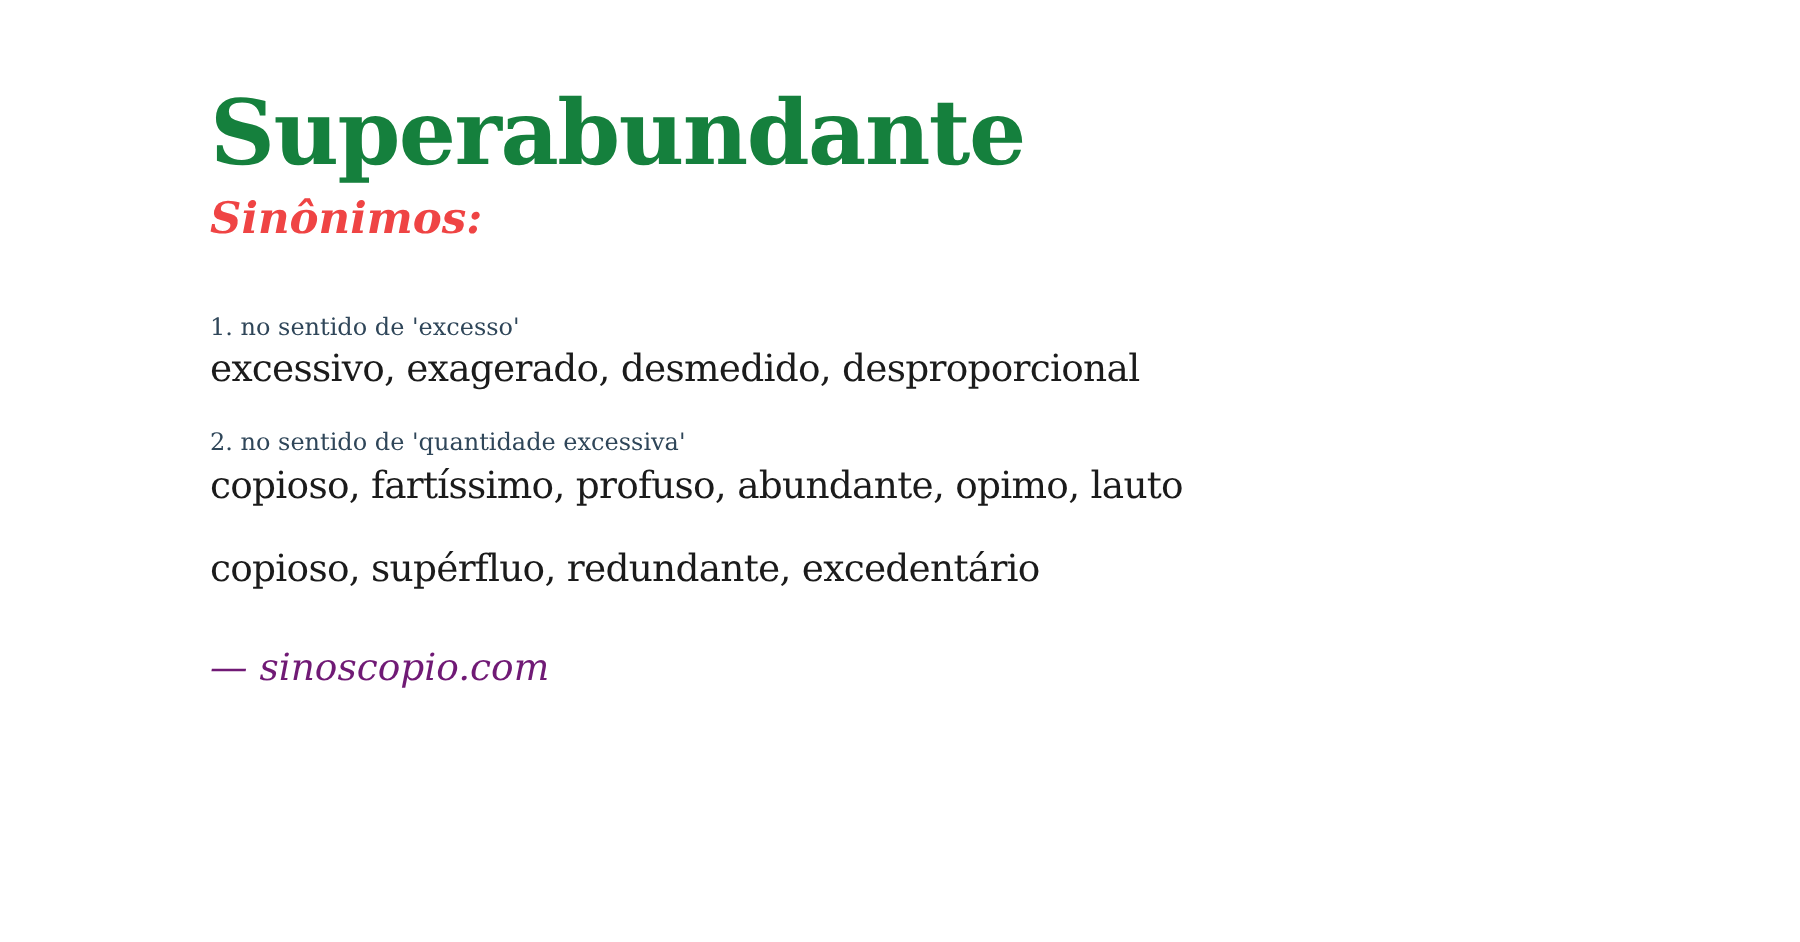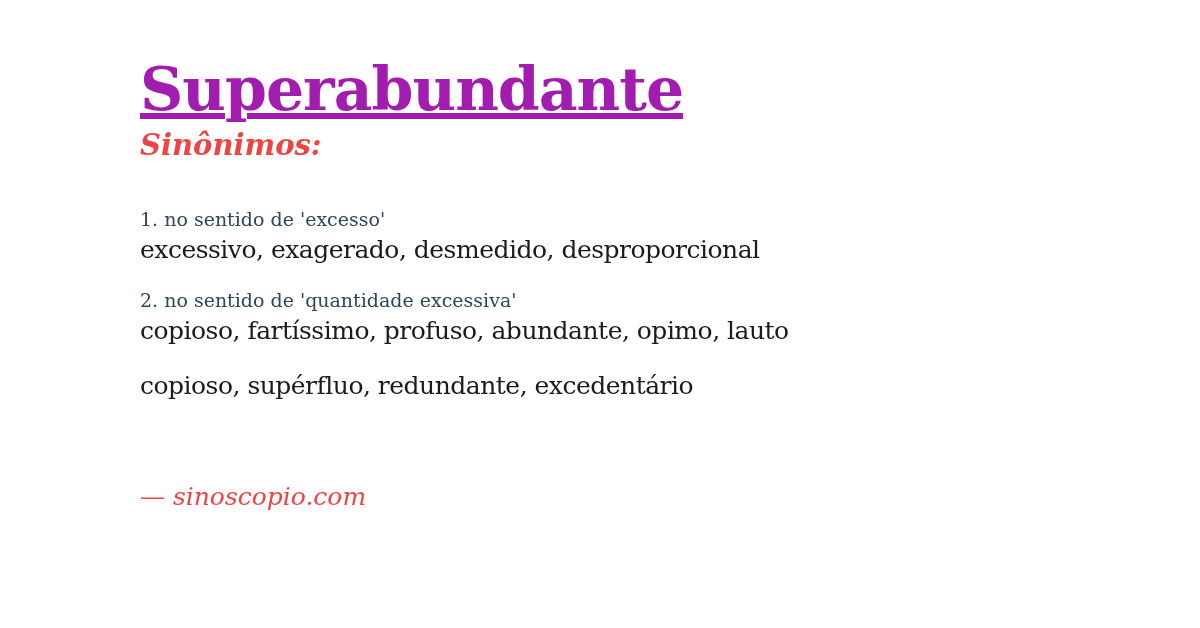--- a/index.html
+++ b/index.html
@@ -12,55 +12,54 @@
   }
   .card {
     width: 1200px;
     height: 628px;
     padding: 58px 60px 0 140px;
   }
   .title {
     font-size: 60px;
     font-weight: 700;
     line-height: 1.05;
-    color: #a21caf;
+    color: #15803d;
     letter-spacing: -1px;
-    text-decoration: underline;
   }
   .subtitle {
     margin-top: 7px;
     font-size: 29px;
     font-weight: 700;
     font-style: italic;
     color: #ef4444;
   }
   .senses {
     margin-top: 46px;
     list-style: none;
   }
   .sense {
     margin-bottom: 24px;
   }
   .sense-label {
-    font-size: 19px;
+    font-size: 16px;
     line-height: 1.2;
     color: #2f4659;
   }
   .sense-synonyms {
     margin-top: 3px;
     font-size: 25px;
     line-height: 1.25;
     color: #1b1b1b;
     letter-spacing: -0.5px;
   }
   .attribution {
-    margin-top: 81px;
+    margin-top: 36px;
     font-size: 25px;
     font-style: italic;
-    color: #ef4444;
+    color: #701a75;
   }
 </style>
 </head>
 <body>
 
 <div class="card">
 
   <h1 class="title">Superabundante</h1>
 
   <div class="subtitle">Sinônimos:</div>

